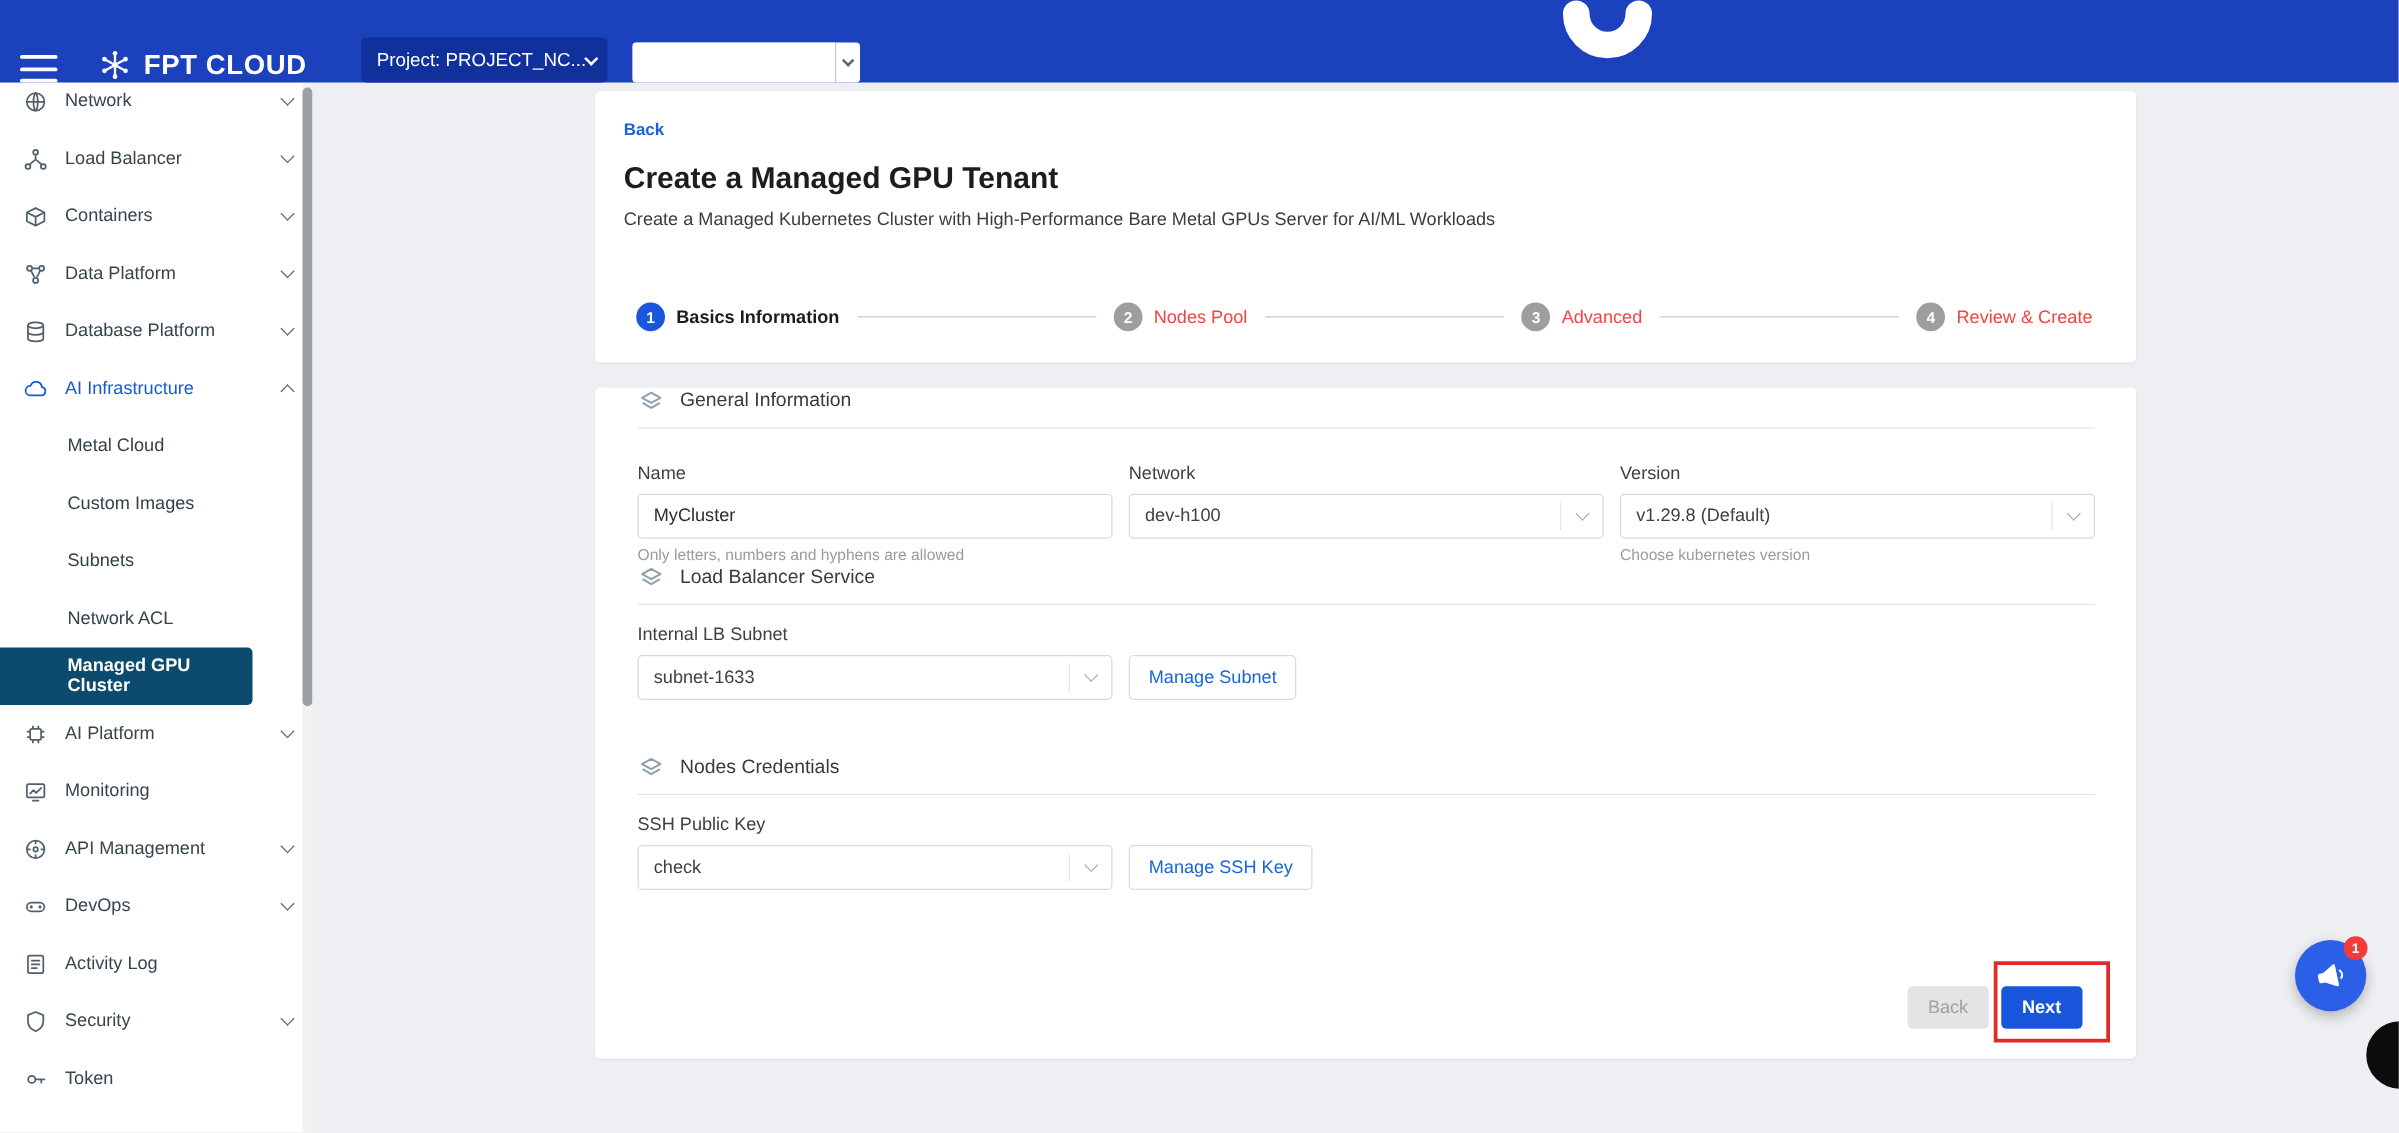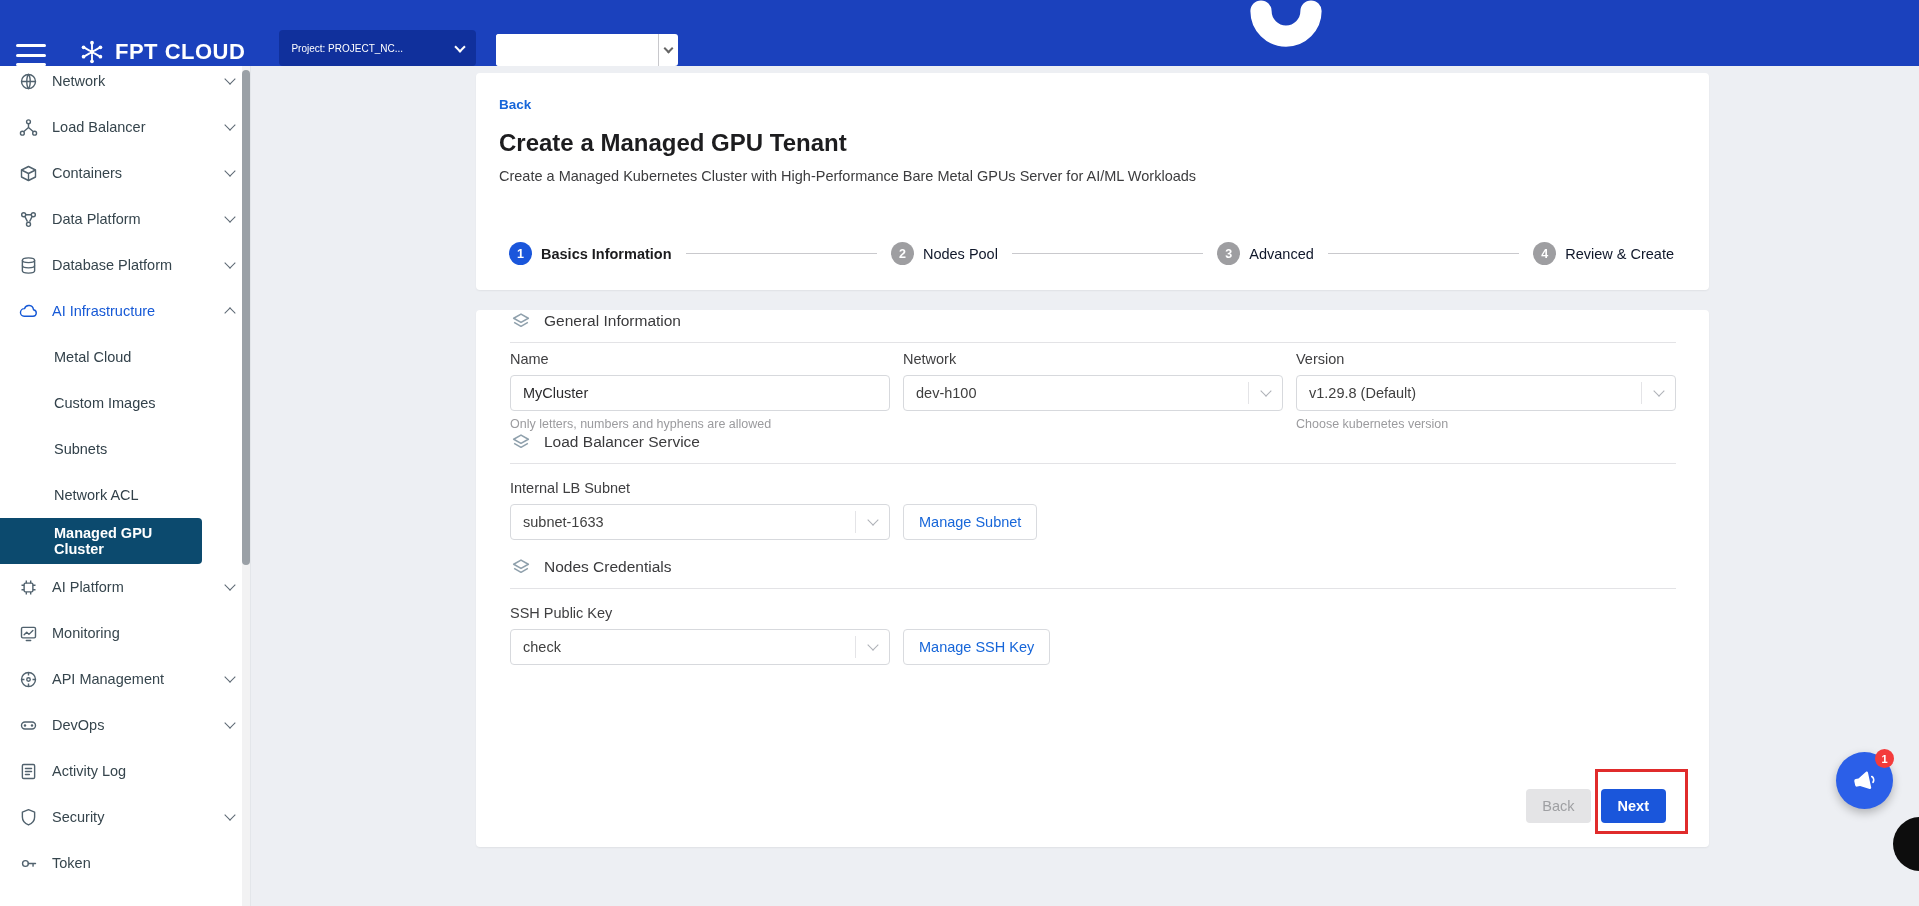--- a/index.html
+++ b/index.html
@@ -18,23 +18,23 @@
     position: absolute; top: 0; left: 0; right: 0; height: 66px;
     background: #1b41bd; color: #fff;
     display: flex; align-items: flex-end; z-index: 30;
   }
   .hamburger { width: 30px; height: 22px; margin-left: 16px; display: flex; flex-direction: column; justify-content: space-between; cursor: pointer; }
   .hamburger span { display: block; height: 3px; background: #fff; border-radius: 2px; }
   .brand { display: flex; align-items: center; gap: 9px; margin-left: 32px; cursor: pointer; }
   .brand-ic { width: 28px; height: 28px; color: #fff; }
   .brand-txt { font-size: 22px; font-weight: 700; letter-spacing: 0.5px; white-space: nowrap; }
   .project-btn {
-    margin-left: 34px; width: 197px; height: 36px; background: #10309c; border-radius: 4px;
+    margin-left: 44px; width: 197px; height: 36px; background: #10309c; border-radius: 4px;
     display: flex; align-items: center; justify-content: space-between; padding: 0 12px;
-    font-size: 10px; cursor: pointer; white-space: nowrap; overflow: hidden;
+    font-size: 15px; cursor: pointer; white-space: nowrap; overflow: hidden;
   }
   .nav-search { margin-left: 20px; width: 182px; height: 32px; background: #fff; border-radius: 3px; display: flex; align-items: stretch; overflow: hidden; }
   .nav-search input { flex: 1; border: none; outline: none; padding: 0 8px; font-size: 13px; font-family: "Liberation Sans", sans-serif; min-width: 0; }
   .nav-search .dd { width: 20px; border-left: 1px solid #c8c8cc; display: flex; align-items: center; justify-content: center; cursor: pointer; }
   .nav-right { margin-left: auto; display: flex; align-items: center; margin-right: 16px; }
   .nico { width: 24px; height: 24px; color: #fff; cursor: pointer; position: relative; flex: none; }
   .nico + .nico { margin-left: 33px; }
   .bell-wrap { position: relative; margin-left: 33px; flex: none; }
   .tenant-lbl { margin-left: 46px; font-size: 15px; font-weight: 700; white-space: nowrap; }
   .tenant-box { margin-left: 12px; width: 132px; height: 32px; background: #fff; border-radius: 3px; border: none; }
@@ -71,31 +71,31 @@
   .card2 { left: 224px; top: 244px; width: 1233px; height: 537px; padding: 0 33px 0 34px; }
 
   .back-link { color: #1766d9; font-size: 13.5px; font-weight: 700; cursor: pointer; display: inline-block; }
   .page-title { margin-top: 16px; font-size: 24px; font-weight: 700; color: #1d1d1f; }
   .page-subtitle { margin-top: 11px; font-size: 14.5px; color: #3c3c3e; }
 
   .stepper { margin-top: 58px; display: flex; align-items: center; padding: 0 2px 0 10px; }
   .step { display: flex; align-items: center; gap: 9px; flex: none; }
   .step-circle { width: 23px; height: 23px; border-radius: 50%; background: #9e9ea1; color: #fff; font-size: 12.5px; font-weight: 700; display: flex; align-items: center; justify-content: center; }
   .step.active .step-circle { background: #1a56db; }
-  .step-label { font-size: 14.5px; color: #0f172a; white-space: nowrap; }
+  .step-label { font-size: 14.5px; color: #ef4444; white-space: nowrap; }
   .step.active .step-label { color: #1c1c1e; font-weight: 700; }
   .step-line { flex: 1; height: 1px; background: #c9c9cd; margin: 0 14px; }
 
   .section-head { display: flex; align-items: center; gap: 12px; }
   .section-head .layers { width: 22px; height: 22px; color: #8fa0ac; flex: none; }
   .section-title { font-size: 15.5px; color: #3a3a3c; }
   .divider { height: 1px; background: #e3e3e6; margin-top: 10px; }
-  .mt38 { } .mt36 { margin-top: 16px; }
-
-  .fields-row { display: flex; gap: 13px; margin-top: 8px; }
+  .mt38 { } .mt36 { margin-top: 43px; }
+
+  .fields-row { display: flex; gap: 13px; margin-top: 28px; }
   .field { width: 380px; flex: none; }
   .f-label { font-size: 14.5px; color: #3f3f41; margin-bottom: 8px; }
   .control-input {
     width: 100%; height: 36px; border: 1px solid #d7d9dd; border-radius: 4px; padding: 0 12px;
     font-size: 14.5px; color: #2b2b2d; font-family: "Liberation Sans", sans-serif; outline: none; background: #fff;
   }
   .select { height: 36px; border: 1px solid #d7d9dd; border-radius: 4px; background: #fff; display: flex; align-items: center; padding: 0 0 0 12px; font-size: 14.5px; color: #404040; cursor: pointer; }
   .select .val { flex: 1; white-space: nowrap; overflow: hidden; }
   .select .dd { width: 34px; height: 22px; border-left: 1px solid #e4e4e7; display: flex; align-items: center; justify-content: center; }
   .sel-chev { width: 8px; height: 8px; border-right: 1.8px solid #aeb1b7; border-bottom: 1.8px solid #aeb1b7; transform: rotate(45deg); margin-top: -4px; }

